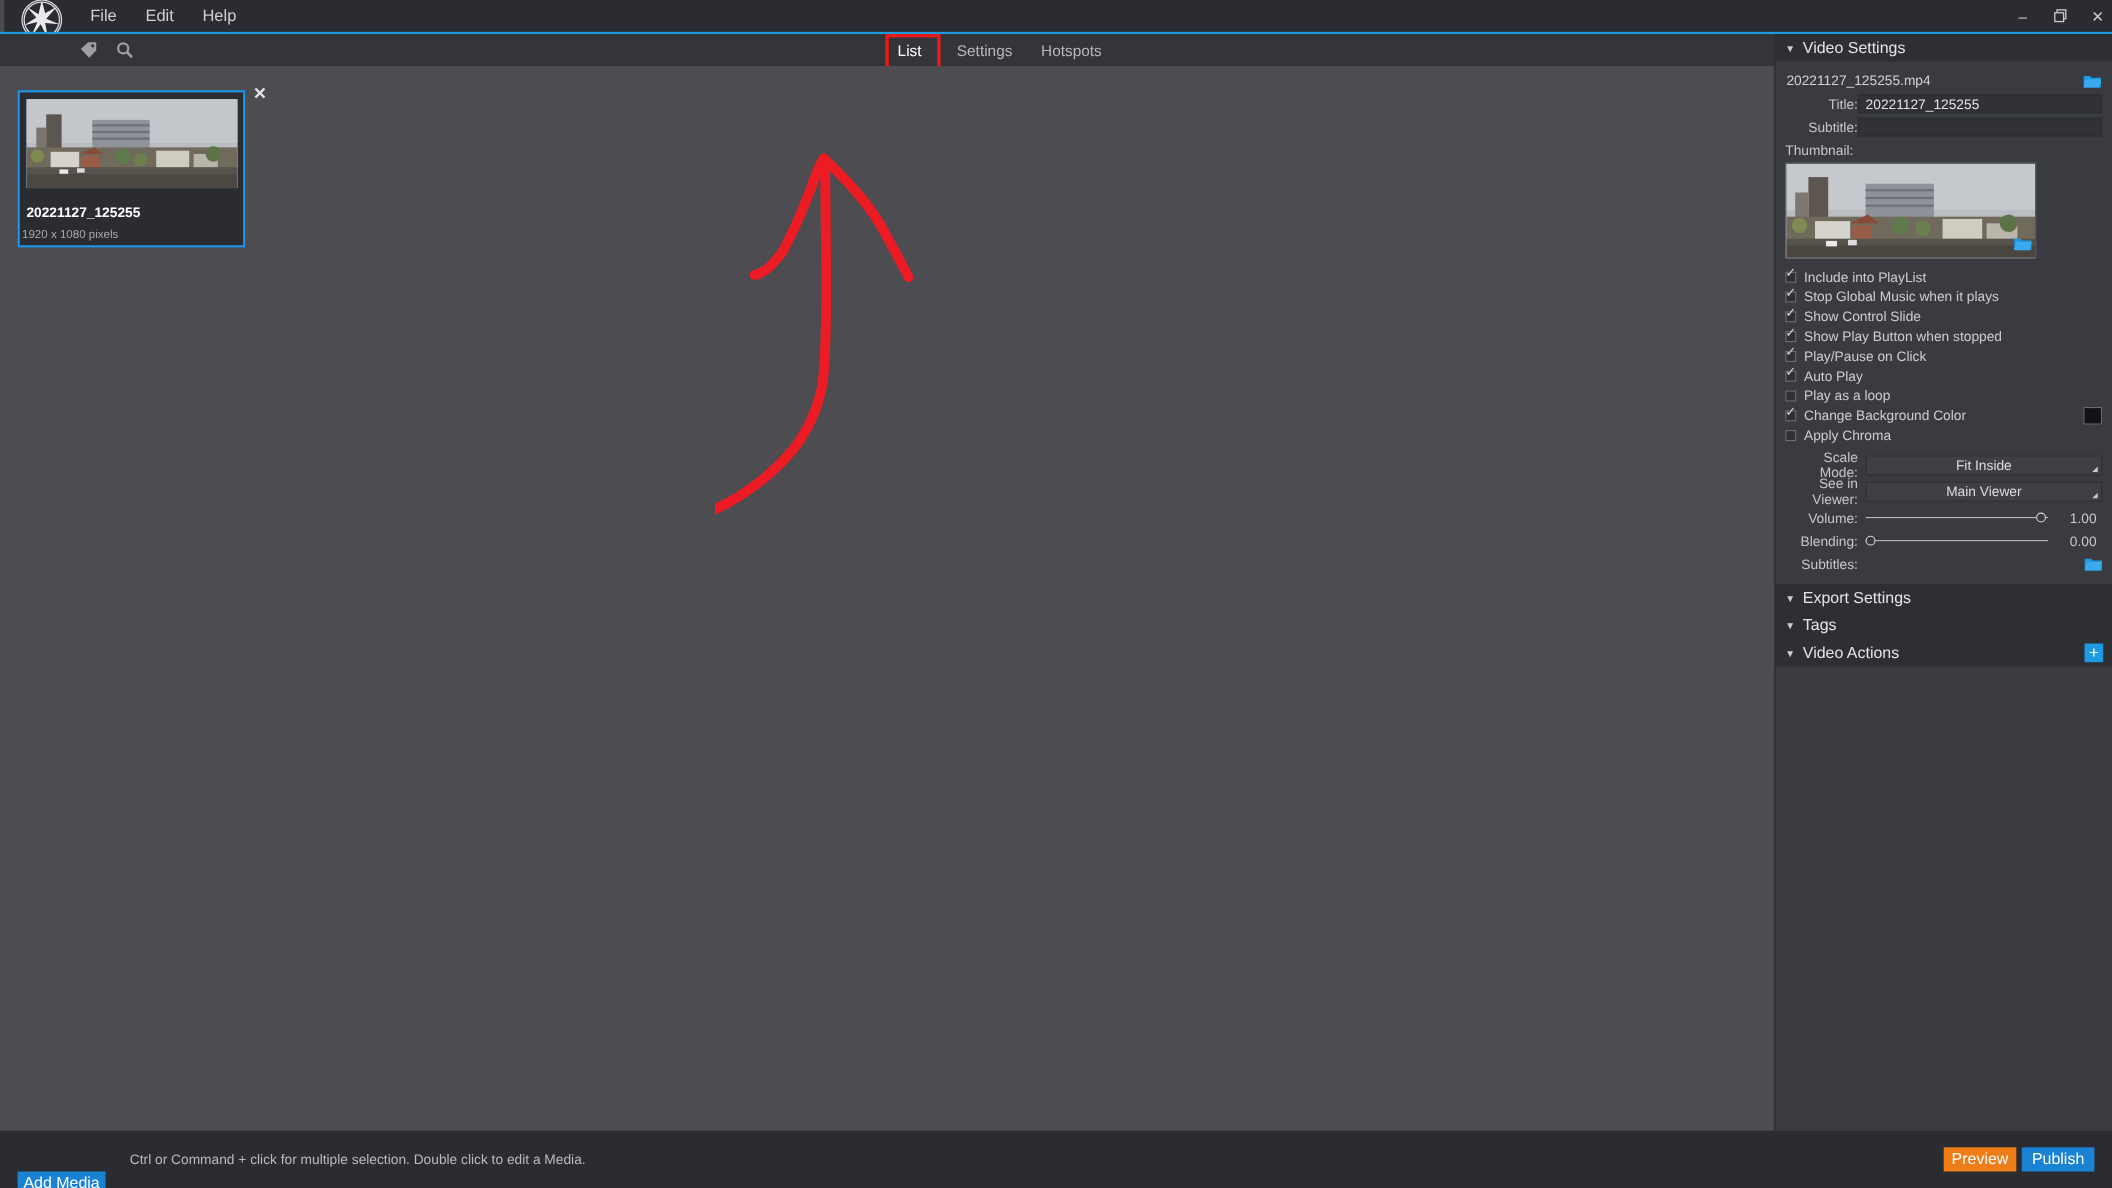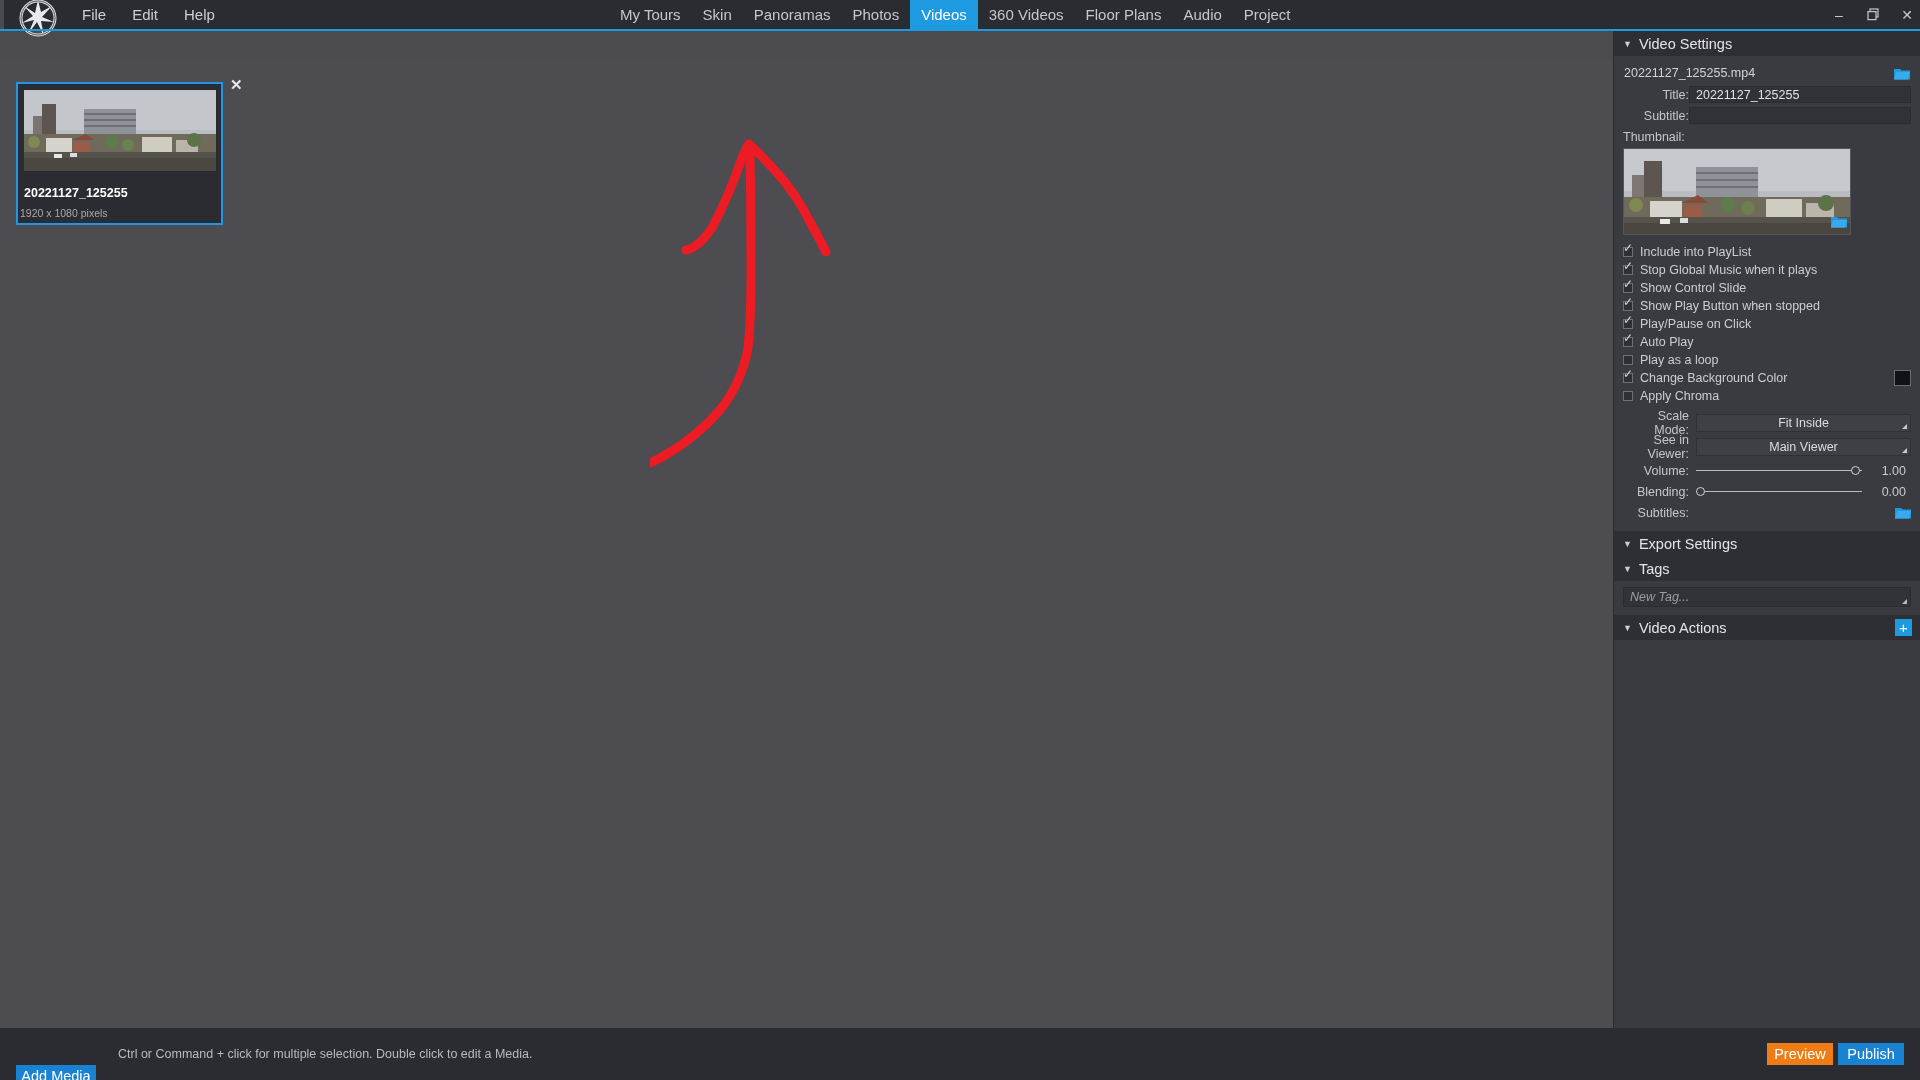--- a/index.html
+++ b/index.html
@@ -245,46 +245,57 @@
         <path d="M22 4 L25 16 L36 10 L26 21 L38 26 L25 25 L28 40 L21 26 L12 38 L18 24 L6 27 L17 20 L8 10 L19 17 Z" fill="#e8e9ed"></path>
         <circle cx="22" cy="22" r="17" fill="none" stroke="#2b2c31" stroke-width="0.8"></circle>
       </svg>
     </div>
     <div class="menu-group">
       <div class="menu-item">File</div>
       <div class="menu-item">Edit</div>
       <div class="menu-item">Help</div>
     </div>
 
-    <div class="main-tabs">
-      <div class="main-tab">My Tours</div>
-      <div class="main-tab">Skin</div>
-      <div class="main-tab">Panoramas</div>
-      <div class="main-tab">Photos</div>
-      <div class="main-tab active">Videos</div>
-      <div class="main-tab">360 Videos</div>
-      <div class="main-tab">Floor Plans</div>
-      <div class="main-tab">Audio</div>
-      <div class="main-tab">Project</div>
-    </div>
 
     <div class="winbtns">
       <div class="winbtn">–</div>
       <div class="winbtn">
         <svg width="13" height="13" viewBox="0 0 13 13">
           <rect x="3" y="1" width="8" height="8" fill="none" stroke="#c9c9cd" stroke-width="1.2"></rect>
           <rect x="1" y="3.6" width="8" height="8" fill="#2b2c31" stroke="#c9c9cd" stroke-width="1.2"></rect>
         </svg>
       </div>
       <div class="winbtn close">✕</div>
     </div>
   </div>
 
   <div class="blue-rule"></div>
 
+  <div class="subbar">
+    <div class="subbar-icons">
+      <span class="sb-icon">
+        <svg width="17" height="17" viewBox="0 0 17 17">
+          <path d="M1.5 7.5 L8 1.5 L15.5 1.5 L15.5 9 L9 15.5 Z" fill="#bcbcc1"></path>
+          <circle cx="12.3" cy="4.7" r="1.5" fill="#34353a"></circle>
+        </svg>
+      </span>
+      <span class="sb-icon">
+        <svg width="17" height="17" viewBox="0 0 17 17">
+          <circle cx="7" cy="7" r="4.6" fill="none" stroke="#bcbcc1" stroke-width="2"></circle>
+          <line x1="10.5" y1="10.5" x2="15" y2="15" stroke="#bcbcc1" stroke-width="2.4"></line>
+        </svg>
+      </span>
+    </div>
+
+    <div class="subtabs">
+      <div class="subtab active annotated">List</div>
+      <div class="subtab">Settings</div>
+      <div class="subtab">Hotspots</div>
+    </div>
+  </div>
 
   <div class="canvas">
 
     <div class="media-card">
       <div class="media-thumb">
         <svg width="192" height="81" viewBox="0 0 192 81" preserveAspectRatio="none">
           <rect width="192" height="81" fill="#b9bcc0"></rect>
           <rect width="192" height="40" fill="#c3c6ca"></rect>
           <rect x="18" y="14" width="14" height="34" fill="#5d5550"></rect>
           <rect x="9" y="26" width="9" height="22" fill="#7b7470"></rect>
@@ -467,23 +478,20 @@
 
     <div class="sect-header">
       <span class="caret">▼</span>
       <span class="sect-title">Export Settings</span>
     </div>
 
     <div class="sect-header">
       <span class="caret">▼</span>
       <span class="sect-title">Tags</span>
     </div>
-    <div class="sect-body">
-      <div class="tagbox">New Tag...</div>
-    </div>
 
     <div class="sect-header">
       <span class="caret">▼</span>
       <span class="sect-title">Video Actions</span>
       <span class="spacer"></span>
       <span class="add-btn">+</span>
     </div>
   </div>
 
   <div class="statusbar">

